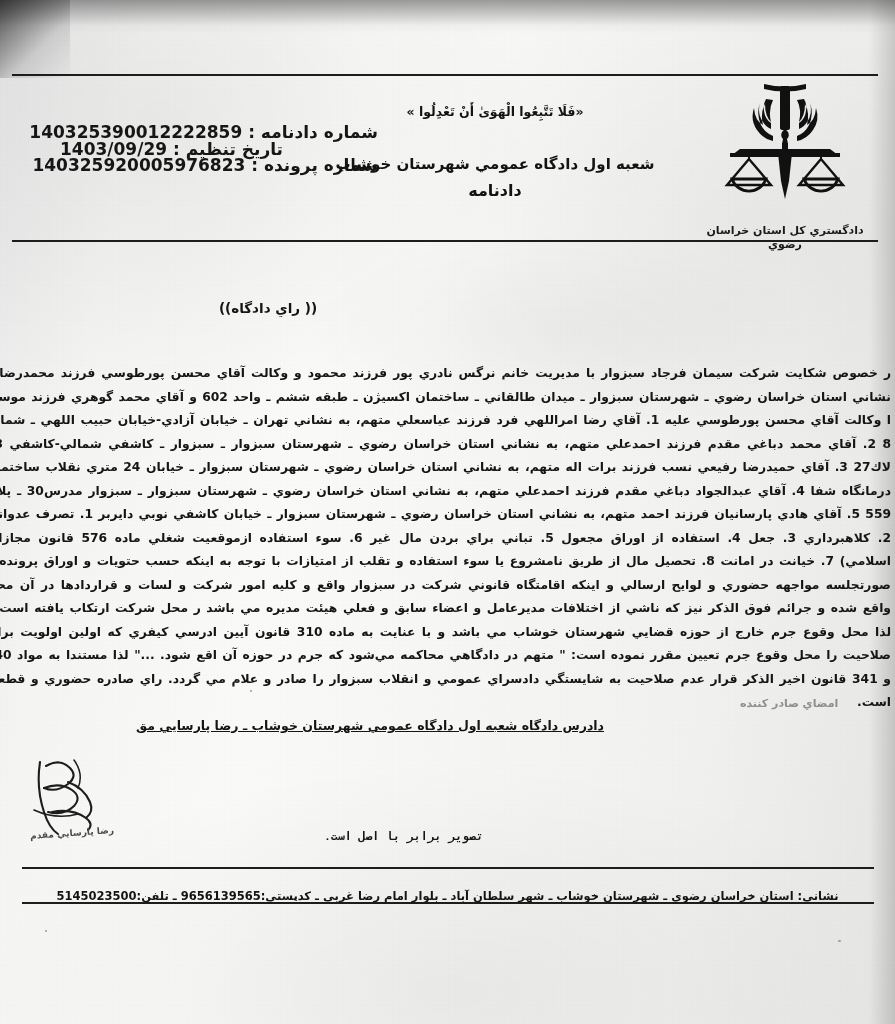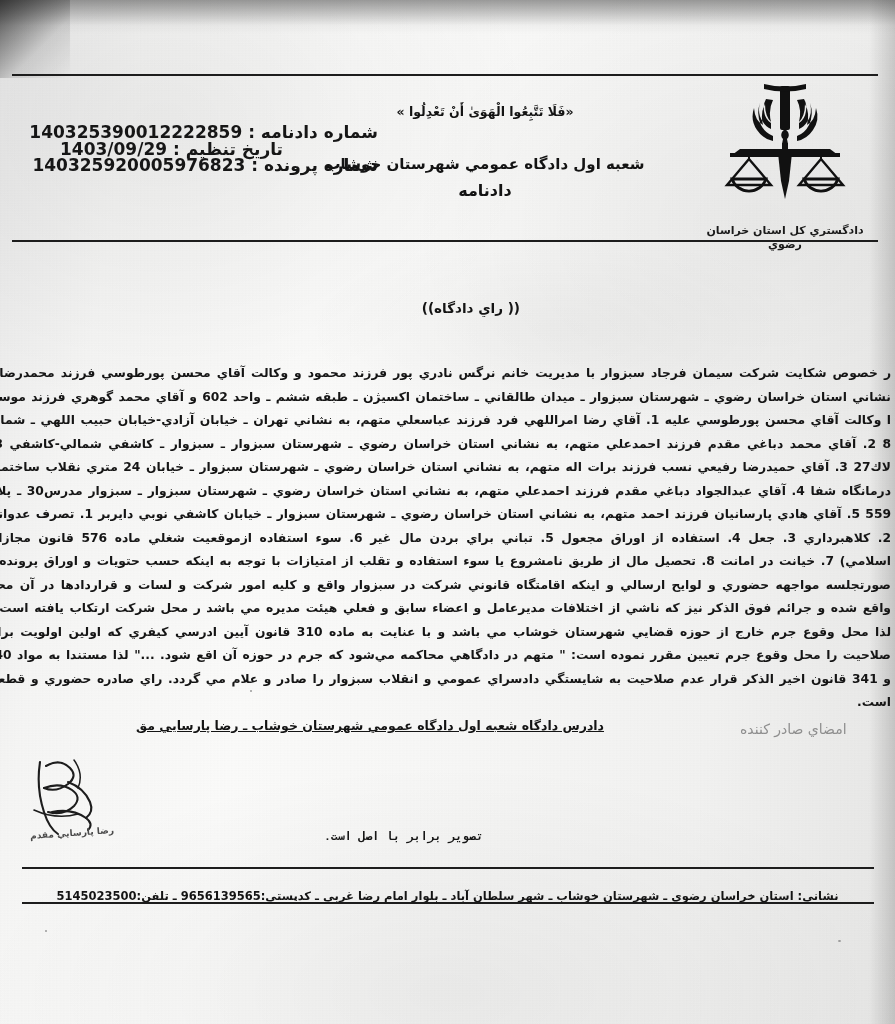--- a/index.html
+++ b/index.html
@@ -82,21 +82,21 @@
     font-size: 17px;
     font-weight: bold;
     color: #161616;
     line-height: 16.6px;
     letter-spacing: 0.1px;
   }
   .meta div { white-space: nowrap; }
 
   .center-head {
     position: absolute;
-    left: 320px;
+    left: 330px;
     top: 104px;
     width: 330px;
     text-align: center;
     color: #131313;
   }
   .verse {
     font-size: 12.5px;
     font-weight: bold;
     letter-spacing: 0.2px;
   }
@@ -125,23 +125,24 @@
     margin-top: 12px;
     font-size: 11px;
     font-weight: bold;
     color: #1a1a1a;
     line-height: 14px;
   }
 
   
   .ruling-title {
     position: absolute;
-    left: 0;
+    left: 8px;
     top: 300px;
     width: 520px;
+    text-align: center;
     font-size: 13.5px;
     font-weight: bold;
     color: #141414;
   }
 
   .body {
     position: absolute;
     left: -14px;
     top: 362px;
     width: 905px;
@@ -153,25 +154,24 @@
     color: #151515;
     word-spacing: 1px;
   }
   .body p { margin: 0; text-align: justify; }
 
   
   .sig-label {
     position: absolute;
     left: 740px;
     top: 697px;
-    font-size: 14px;
+    font-size: 11px;
     color: #8e8e8e;
-    font-weight: normal;
+    font-weight: bold;
     letter-spacing: 0.2px;
-    margin-top: 24px;
   }
   .judge-line {
     position: absolute;
     left: 60px;
     top: 718px;
     width: 620px;
     text-align: center;
     direction: rtl;
     font-size: 12.5px;
     font-weight: bold;

